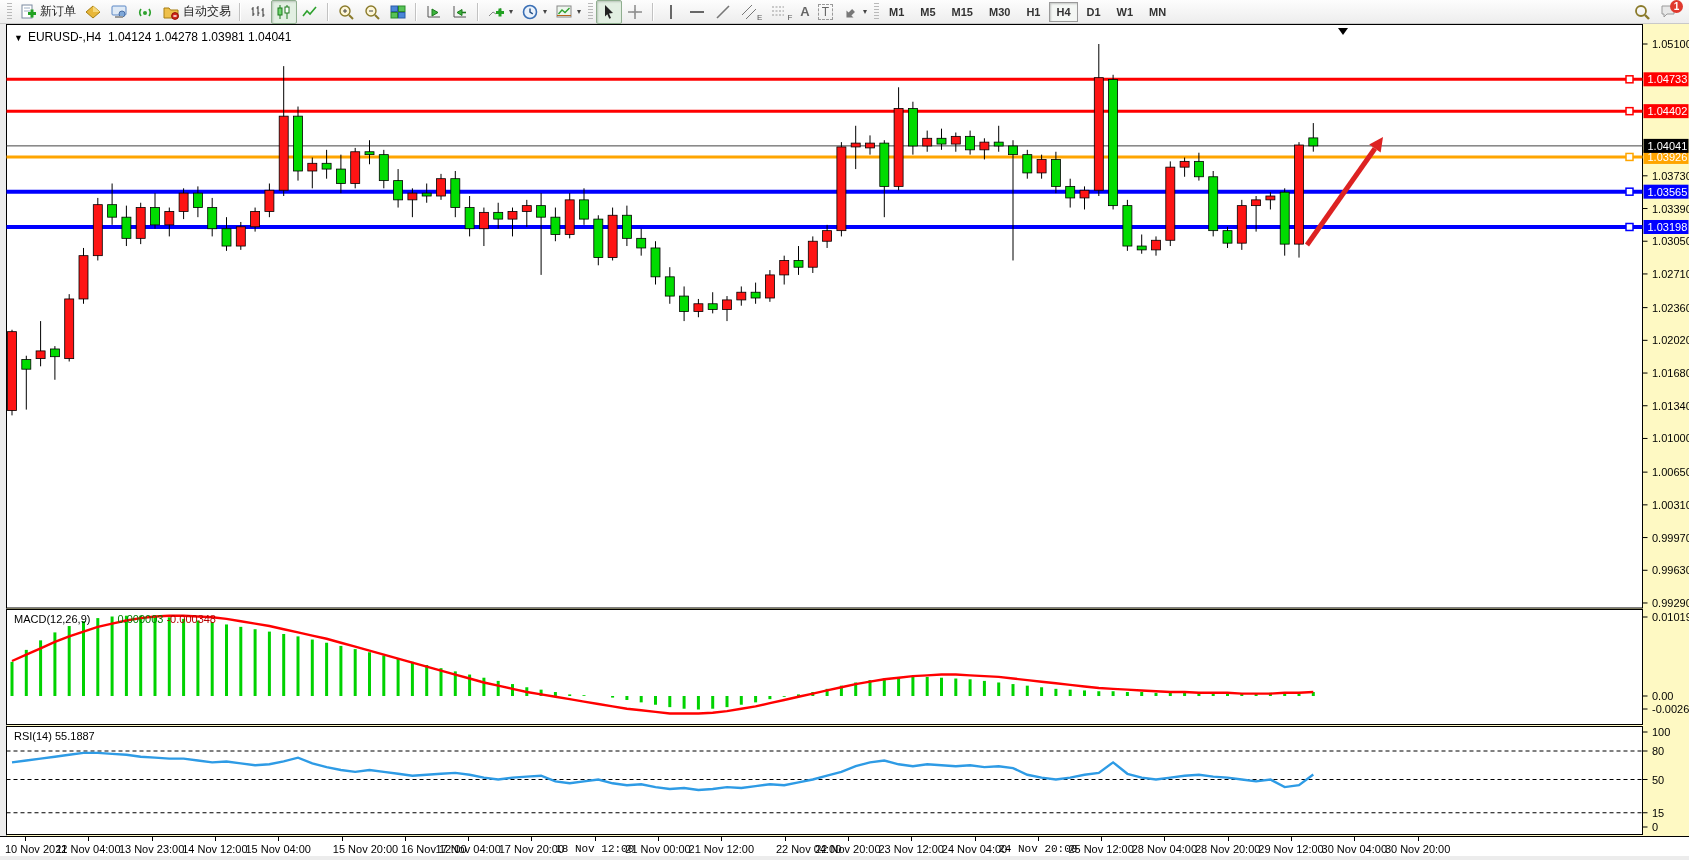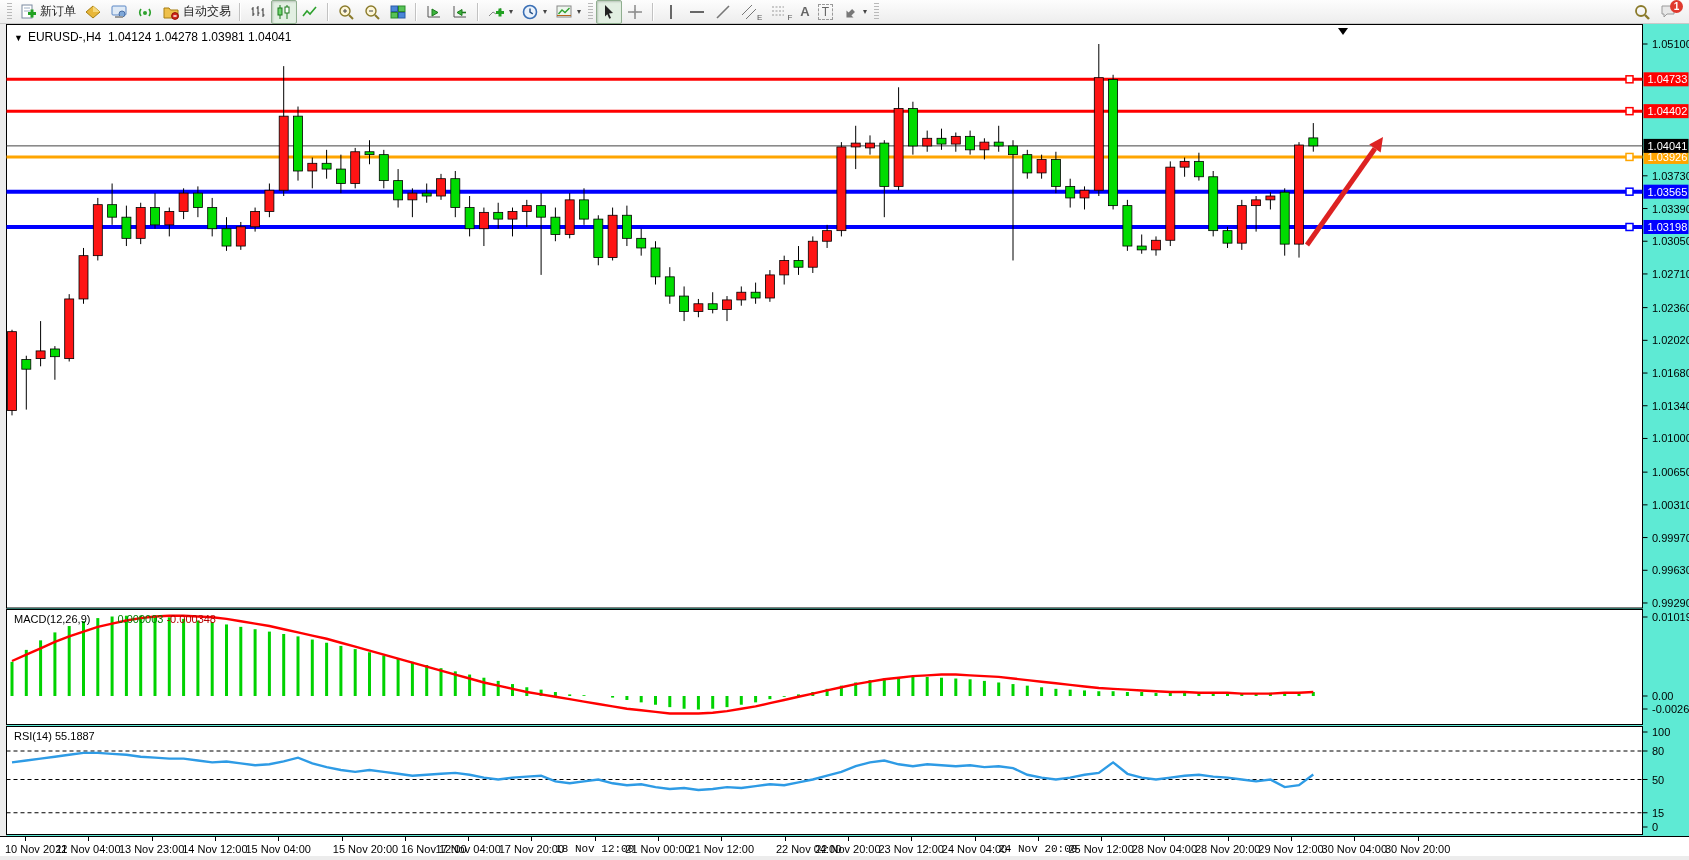--- a/index.html
+++ b/index.html
@@ -1,16 +1,16 @@
 <!DOCTYPE html>
 <html><head>
 <meta charset="utf-8">
 <style>
   html,body{margin:0;padding:0;background:#f0f0f0;font-family:"Liberation Sans",sans-serif;}
-  #app{position:relative;width:1689px;height:860px;background:#5eead4;overflow:hidden;}
+  #app{position:relative;width:1689px;height:860px;background:#fef9c3;overflow:hidden;}
   
   .toolbar{position:absolute;left:0;top:0;width:1689px;height:24px;
     background:linear-gradient(#fdfdfd,#ededed);border-bottom:1px solid #c9c9c9;
     display:flex;align-items:center;padding:0 4px;box-sizing:border-box;font-size:12px;color:#222;}
   .tb{display:flex;align-items:center;gap:3px;height:20px;padding:1px 3px;border:1px solid transparent;border-radius:2px;}
   .tb.active{background:#e2efe2;border:1px solid #8fae8f;box-shadow:inset 1px 1px 2px rgba(0,0,0,.18);}
   .sep{width:1px;height:18px;background:#c2c2c2;border-right:1px solid #fff;margin:0 4px;}
   .grip{width:5px;height:18px;margin:0 3px;background:repeating-linear-gradient(180deg,#b9b9b9 0 1px,transparent 1px 3px);}
   .caret{font-size:8px;color:#444;margin-left:1px;}
   .tf{font-size:11px;font-weight:bold;color:#333;padding:2px 6px;border:1px solid transparent;height:14px;line-height:14px;}
@@ -227,20 +227,31 @@
       <span style="font-size:12px;color:#666;border:1px dashed #999;padding:0 3px">T</span>
     </div>
     <div class="tb">
       <svg class="tbi" viewBox="0 0 18 18">
         <polygon points="4,11 9,6 9,9 14,9 14,13 9,13 9,16" fill="#777" transform="rotate(-45 9 11)"></polygon>
       </svg>
       <span class="caret">▾</span>
     </div>
 
     <div class="grip"></div>
+    <div id="tf-group" style="display:flex;align-items:center;gap:2px">
+        <div class="tf">M1</div>
+        <div class="tf">M5</div>
+        <div class="tf">M15</div>
+        <div class="tf">M30</div>
+        <div class="tf">H1</div>
+        <div class="tf active">H4</div>
+        <div class="tf">D1</div>
+        <div class="tf">W1</div>
+        <div class="tf">MN</div>
+      </div>
 
     <div class="right-tools">
       <svg class="tbi" viewBox="0 0 18 18">
         <circle cx="8" cy="8" r="5" fill="none" stroke="#8a7a2a" stroke-width="1.8"></circle>
         <line x1="12" y1="12" x2="16" y2="16" stroke="#8a7a2a" stroke-width="2.4"></line>
       </svg>
       <div class="chat-wrap">
         <svg class="tbi" viewBox="0 0 18 18">
           <path d="M3 4 h12 v8 h-7 l-3 3 v-3 h-2 z" fill="#e8e8e8" stroke="#9a9a9a"></path>
         </svg>

